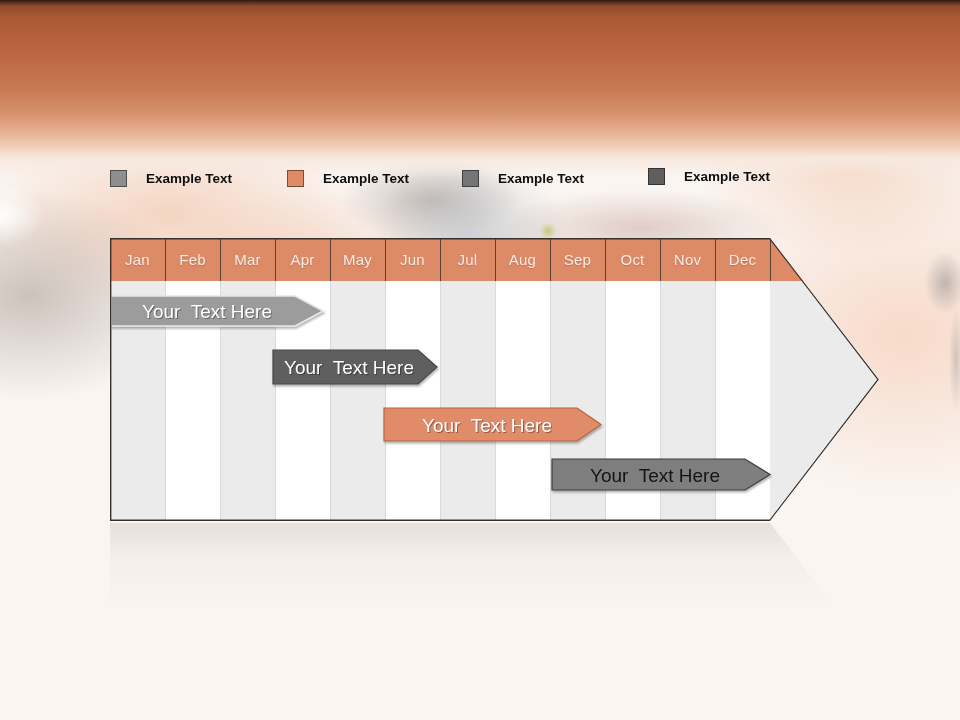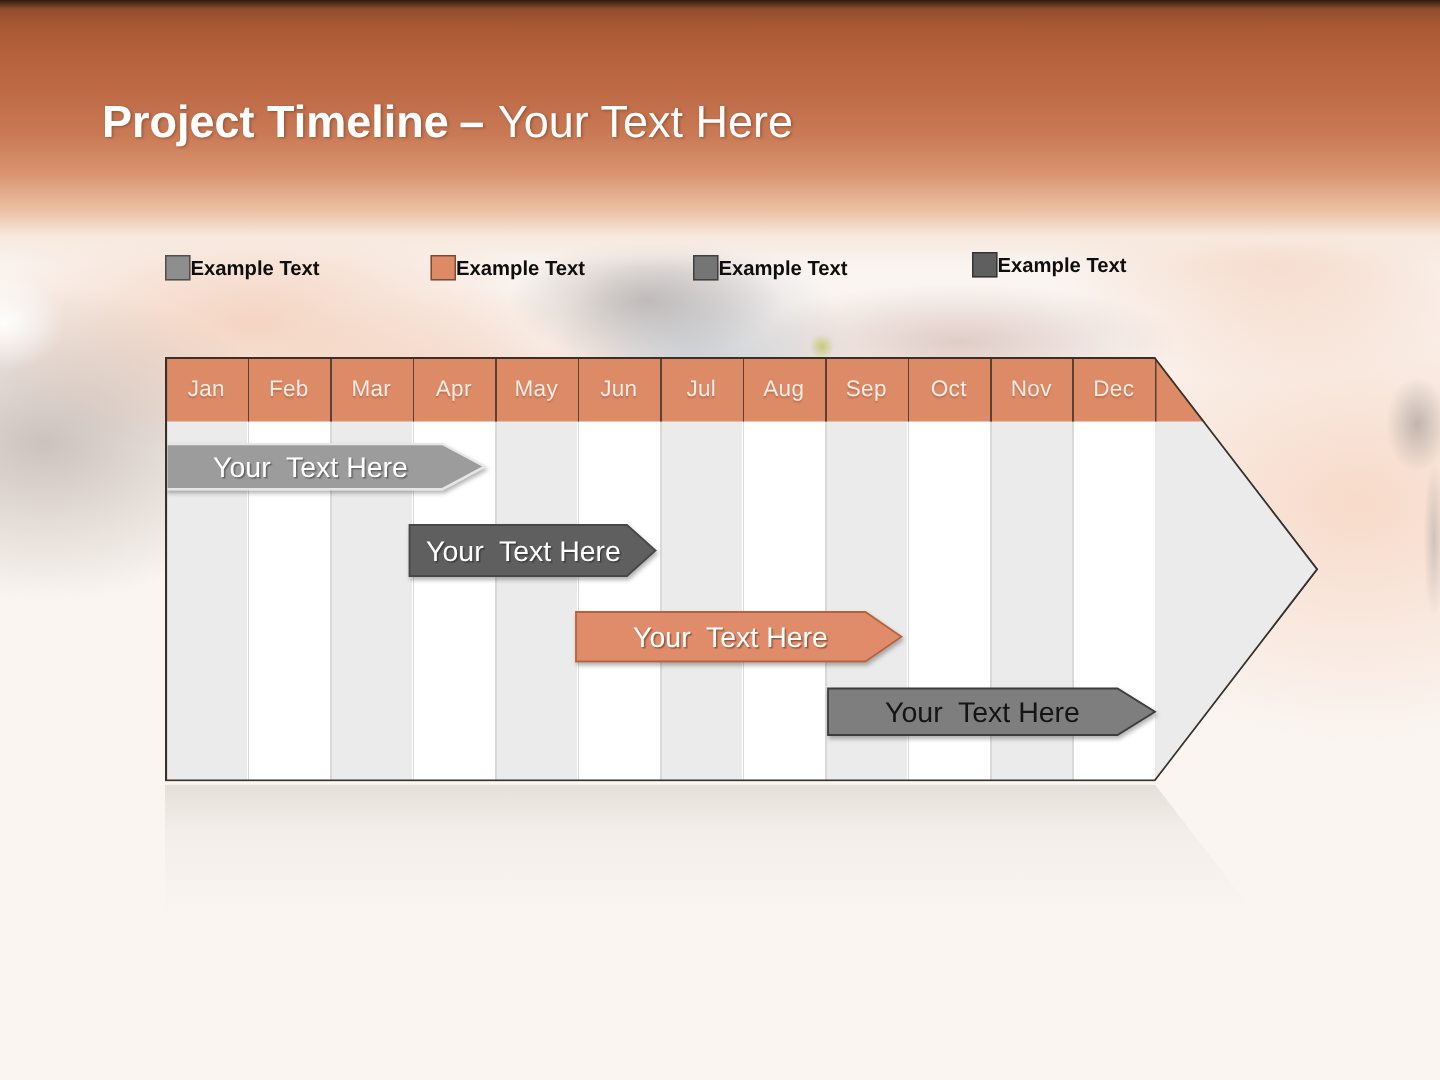--- a/index.html
+++ b/index.html
@@ -38,21 +38,21 @@
     position:absolute; left:68px; top:62px; color:#ffffff; font-size:30px; line-height:40px;
     text-shadow:1px 1px 2px rgba(60,25,10,0.35); white-space:nowrap;
   }
   .slide-title .t-bold { font-weight:700; }
   .slide-title .t-sep  { font-weight:700; margin:0 9px 0 7px; }
   .slide-title .t-reg  { font-weight:400; }
 
   
   .legend-item { position:absolute; top:168px; display:flex; align-items:center; height:21px; }
   .legend-item .swatch { width:17px; height:17px; border:1px solid rgba(0,0,0,0.45); flex:none; }
-  .legend-item .lbl { font-size:13.5px; font-weight:700; color:#0e0e0e; white-space:nowrap; }
+  .legend-item .lbl { margin-left:19px; font-size:13.5px; font-weight:700; color:#0e0e0e; white-space:nowrap; }
   #leg0 { left:110px; } #leg1 { left:287px; } #leg2 { left:462px; } #leg3 { left:648px; top:166px; }
 
   
   .chart {
     position:absolute; left:110px; top:238px; width:769px; height:283px;
     clip-path:polygon(0 0, 660px 0, 769px 141.5px, 660px 283px, 0 283px);
   }
   .grid {
     position:absolute; inset:0;
     background-image:
@@ -86,23 +86,20 @@
     background:linear-gradient(180deg, rgba(200,191,185,0.40) 0px, rgba(215,207,202,0.18) 32px, rgba(248,244,241,0) 88px);
   }
 </style>
 </head>
 <body>
 
 <div class="slide">
   <div class="photo"></div>
   <div class="header-band"></div>
 
-  <div class="slide-title">
-    <span class="t-bold">Project Timeline</span><span class="t-sep">–</span><span class="t-reg">Your Text Here</span>
-  </div>
 
   <div class="legend-item" id="leg0">
     <span class="swatch" style="background-color: rgb(142, 142, 142);"></span>
     <span class="lbl">Example Text</span>
   </div>
   <div class="legend-item" id="leg1">
     <span class="swatch" style="background-color: rgb(223, 138, 103);"></span>
     <span class="lbl">Example Text</span>
   </div>
   <div class="legend-item" id="leg2">

